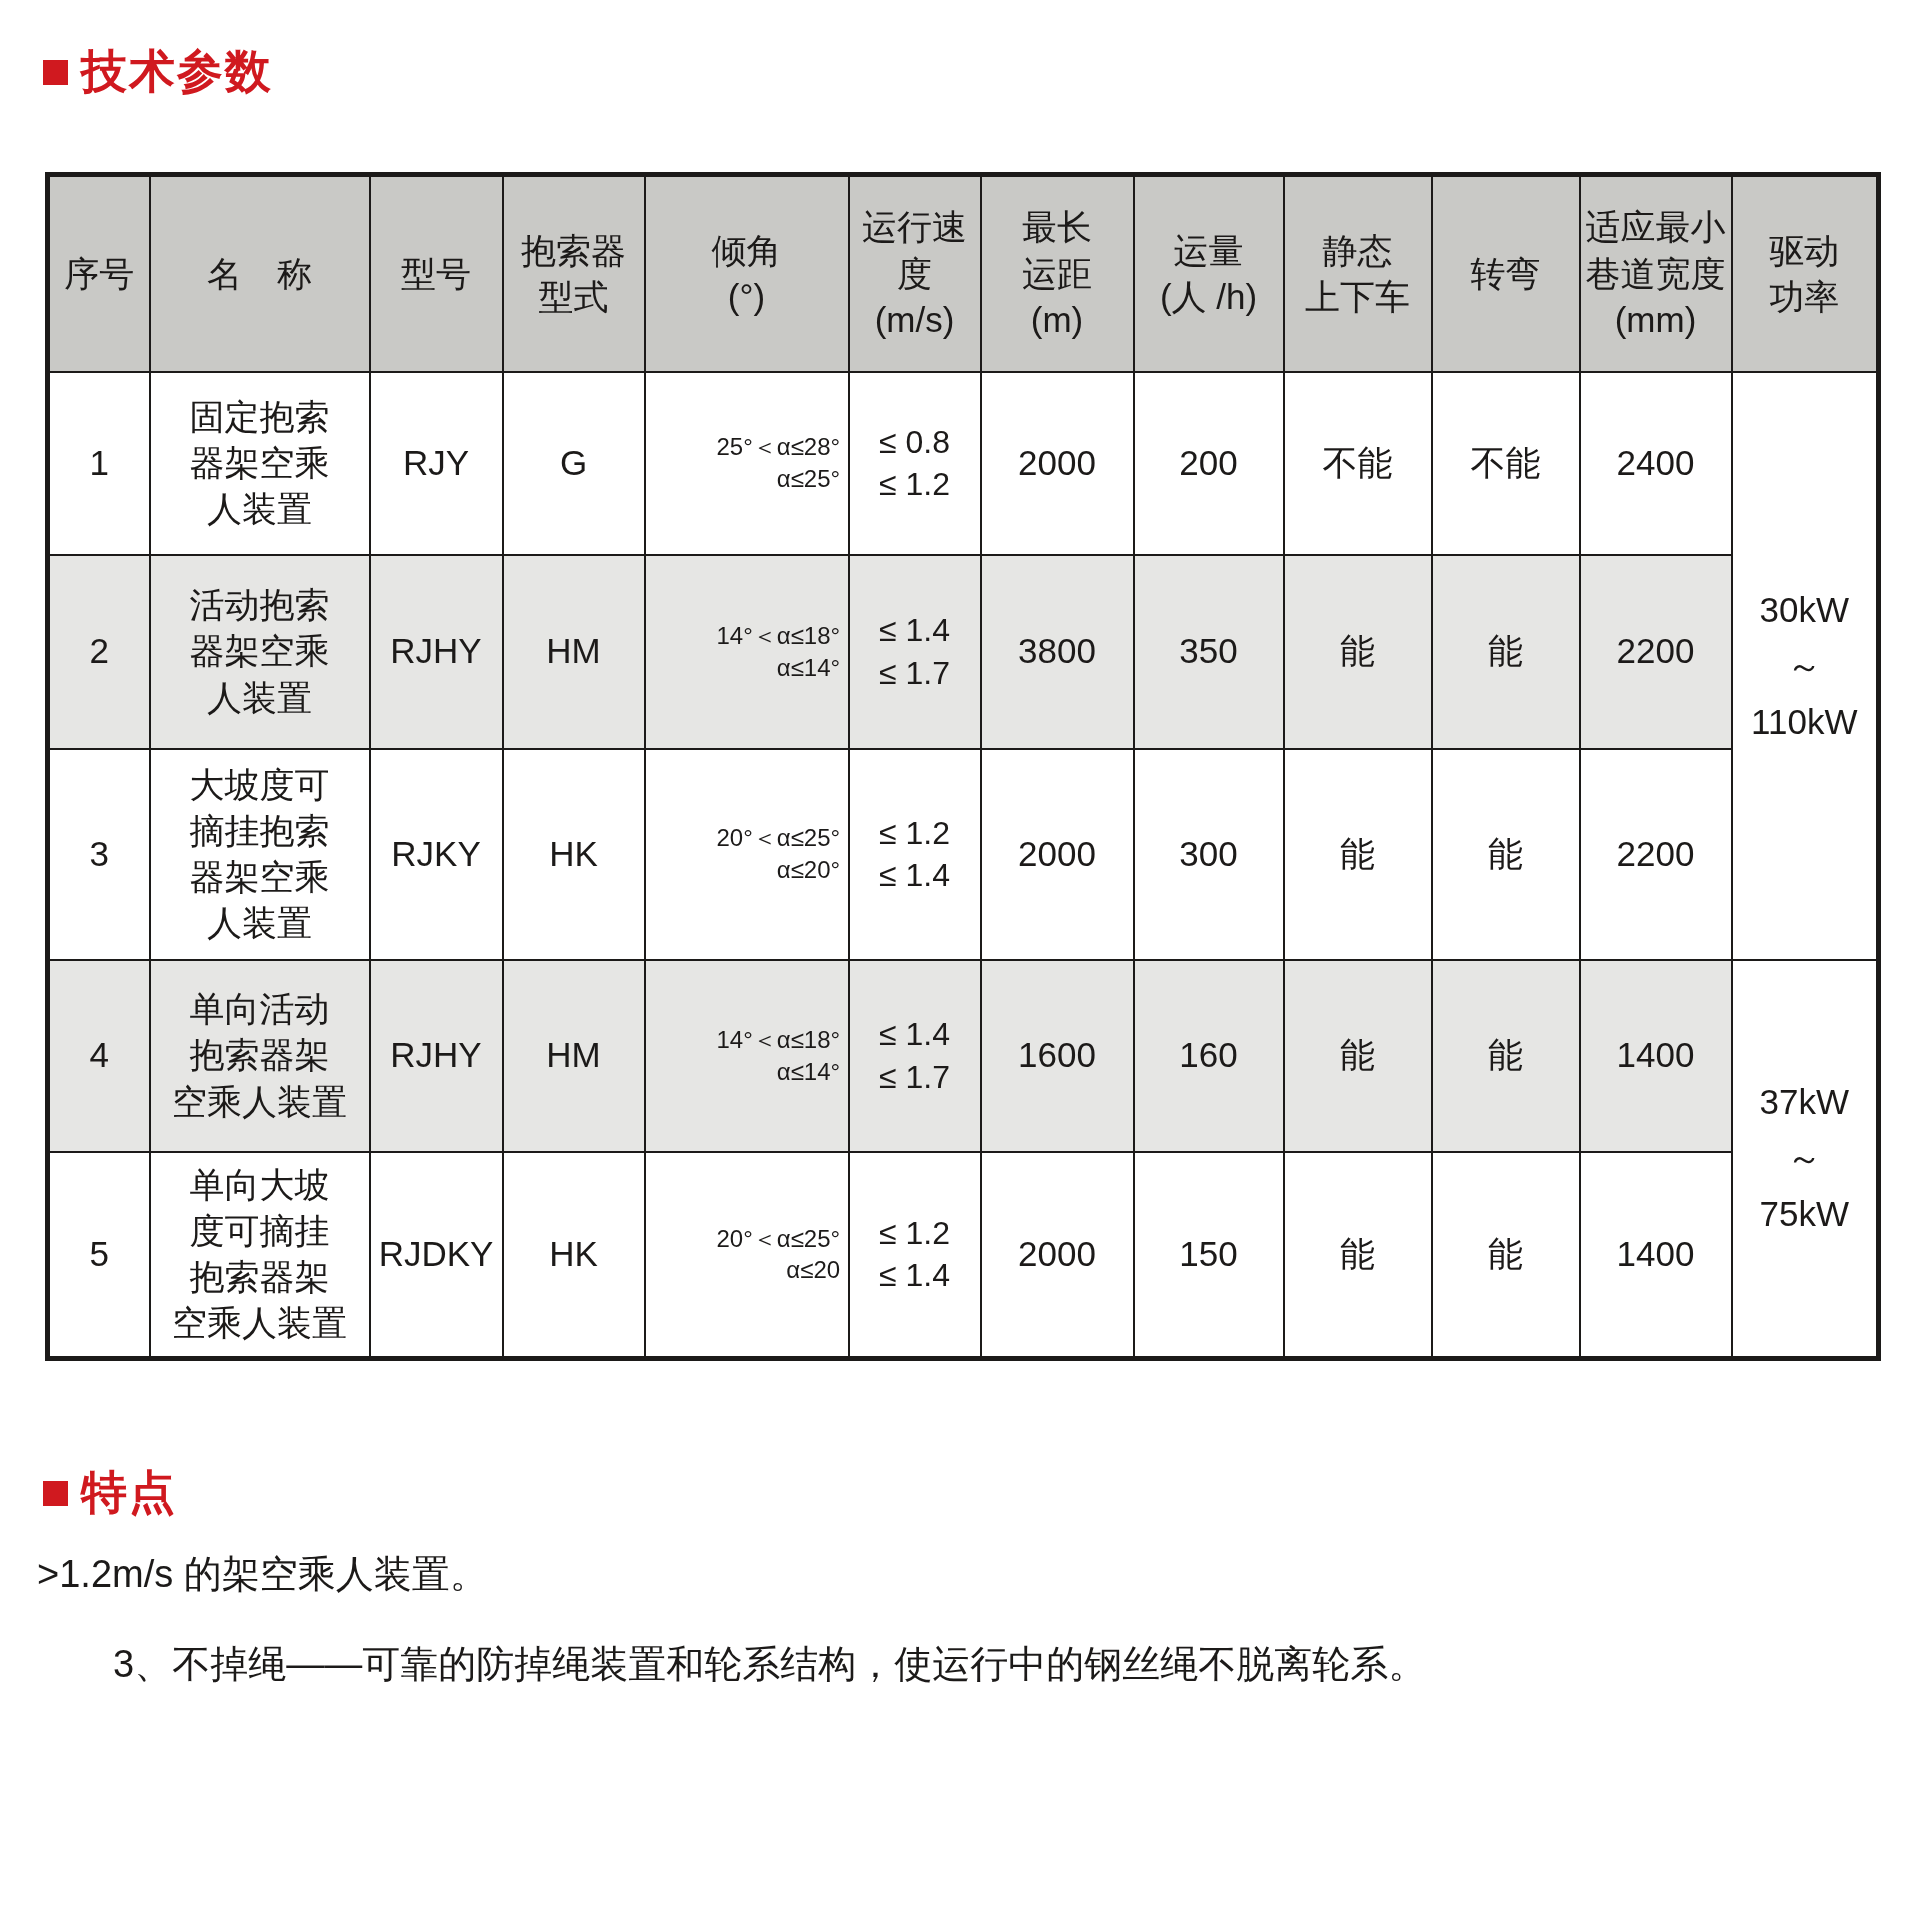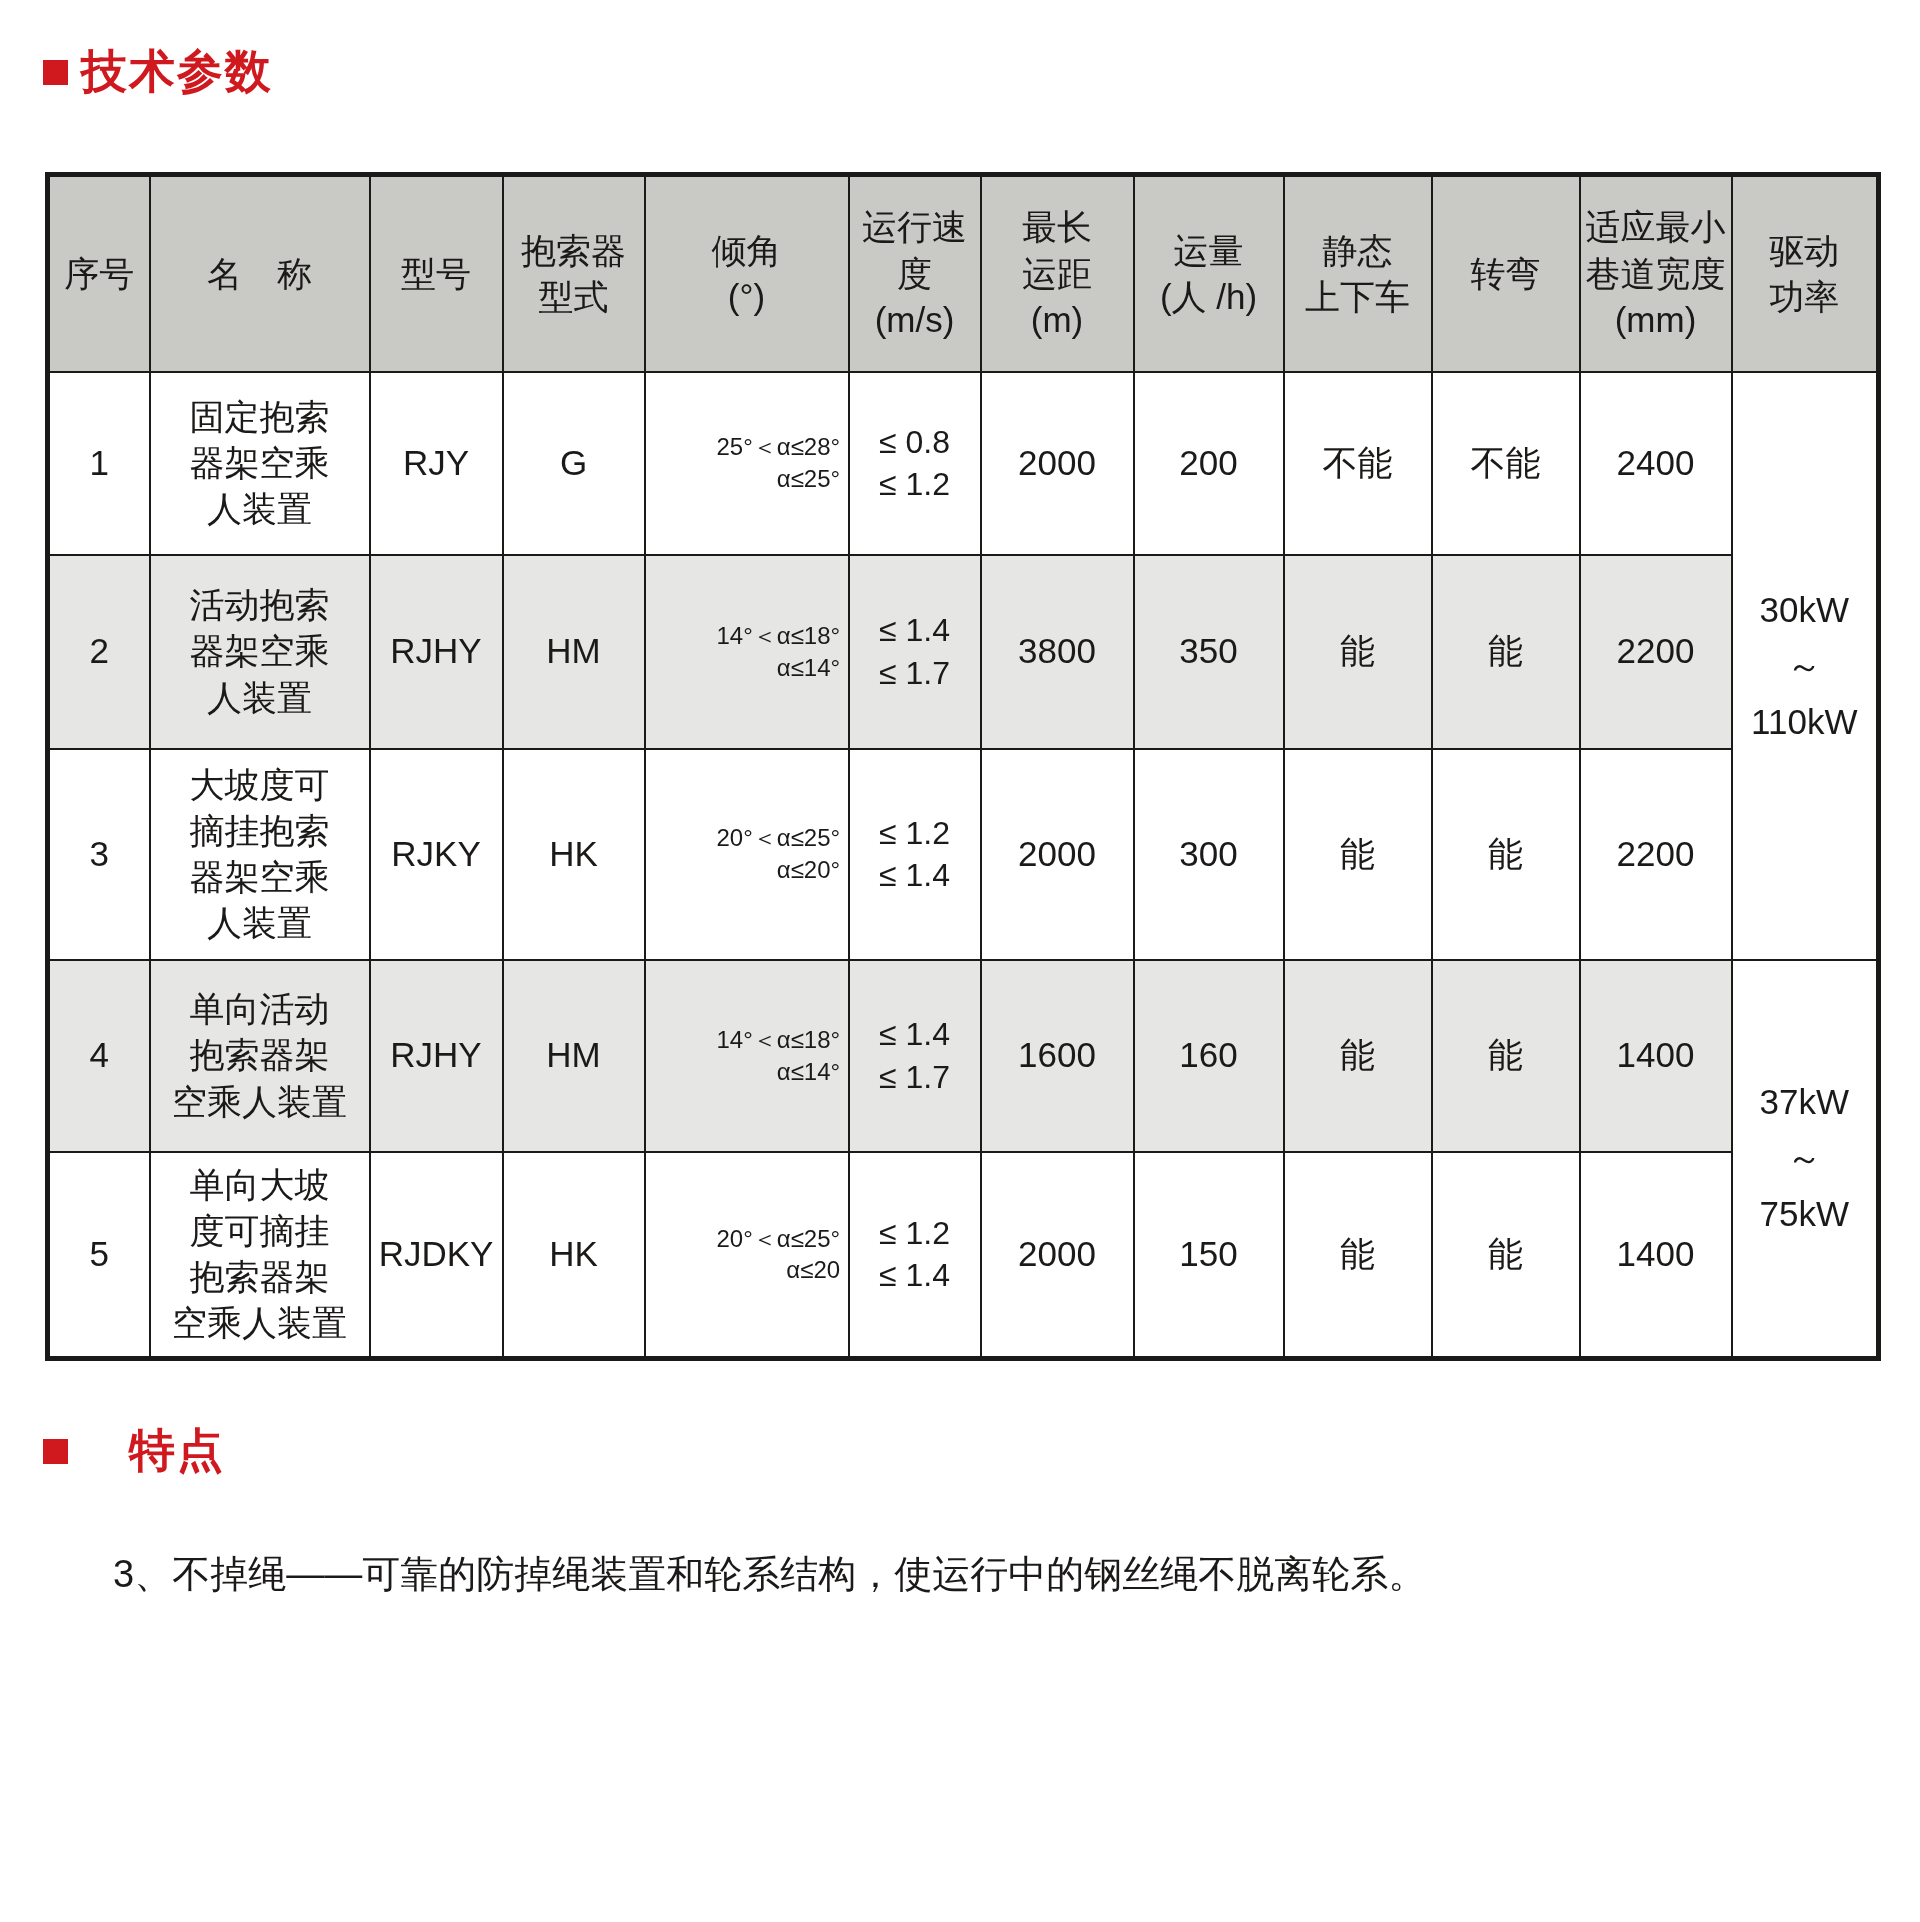--- a/index.html
+++ b/index.html
@@ -11,21 +11,21 @@
   }
   .section-heading{
     position:absolute;left:43px;display:flex;align-items:center;
     font-size:46px;font-weight:bold;letter-spacing:1.9px;
   }
   .red-bullet{
     display:inline-block;width:25px;height:25px;margin-right:13px;
     flex:0 0 auto;
   }
   #heading-tech{top:41px;}
-  #heading-feat{top:1420px;gap:48px;}
+  #heading-feat{top:1462px;}
 
   table.spec{
     position:absolute;left:45px;top:172px;
     border-collapse:collapse;table-layout:fixed;
     width:1832px;
   }
   table.spec td, table.spec th{
     border:2.8px solid #1c1a19;
     text-align:center;vertical-align:middle;
     padding:0 3.7px;
@@ -196,15 +196,16 @@
   </tr>
 </tbody>
   </table>
 
 <div class="section-heading" id="heading-feat" style="color:#d0191f;">
   <span class="red-bullet" style="background:#d0191f;"></span>
   <span>特点</span>
 </div>
 
 <div class="features">
+  <p>&gt;1.2m/s 的架空乘人装置。</p>
   <p class="indent">3、不掉绳——可靠的防掉绳装置和轮系结构，使运行中的钢丝绳不脱离轮系。</p>
 </div>
 
 
 </body></html>

